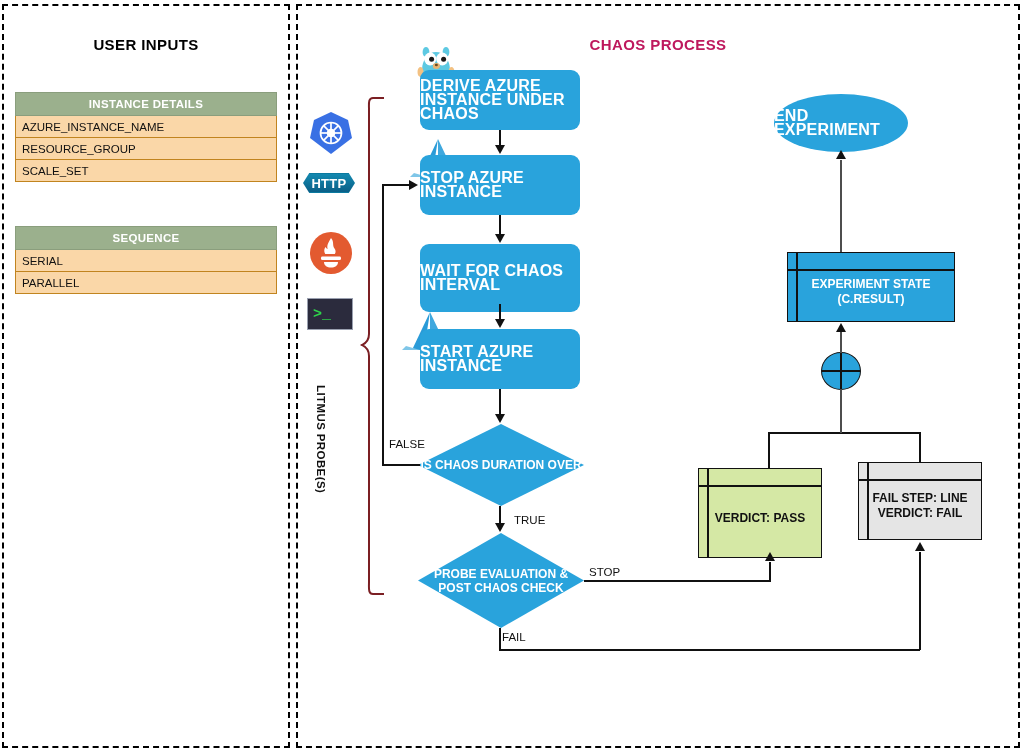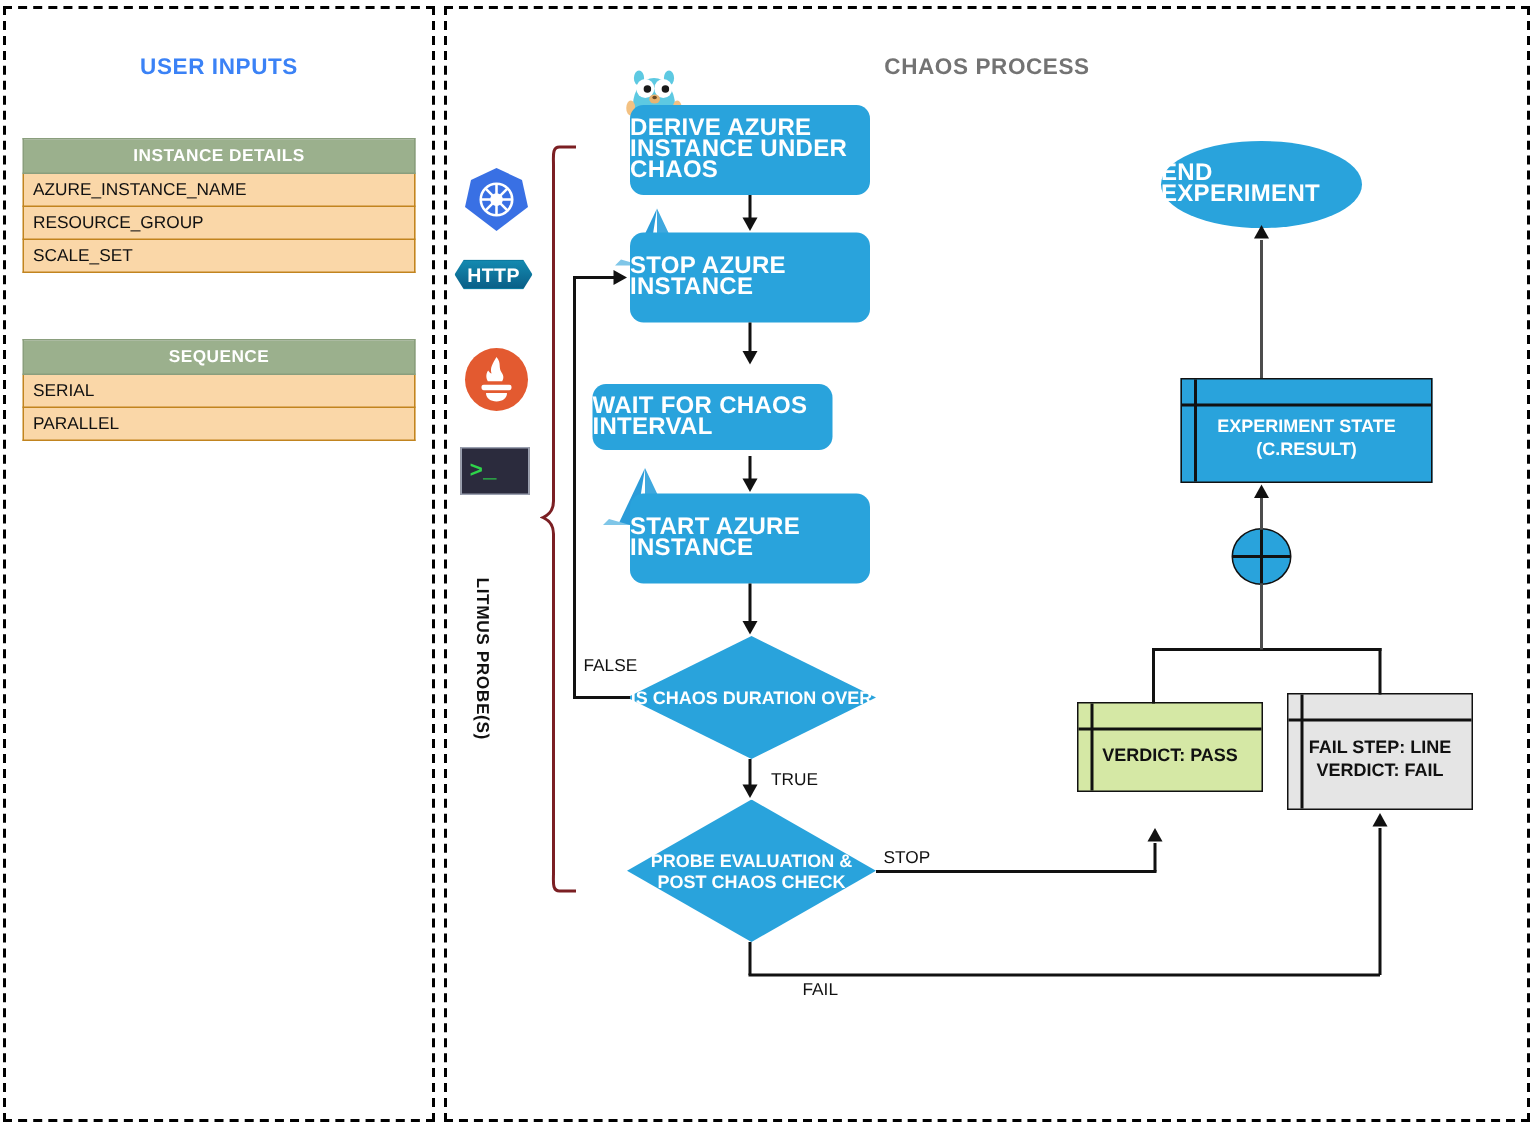--- a/index.html
+++ b/index.html
@@ -13,22 +13,22 @@
     overflow:hidden;
   }
   .panel { position:absolute; border:2px dashed #000; background:#fff; }
   #user-inputs-panel { left:2px; top:4px; width:288px; height:744px; }
   #chaos-panel     { left:296px; top:4px; width:724px; height:744px; }
 
   .panel-title {
     position:absolute; width:100%; text-align:center;
     font-size:15px; font-weight:bold; letter-spacing:.4px;
   }
-  #user-inputs-title { top:30px; color:#3b82f6; }
-  #chaos-title { top:30px; color:#737373; }
+  #user-inputs-title { top:30px; color:#000000; }
+  #chaos-title { top:30px; color:#be185d; }
 
   
   .io-table { position:absolute; width:262px; border-collapse:collapse; }
   .io-table th {
     background:#9BB08D; color:#ffffff; font-size:11.5px; font-weight:bold;
     letter-spacing:.3px; text-align:center; padding:5px 0 5px; height:22px;
     border:1px solid #8A9E7D;
   }
   .io-table td {
     background:#FAD7A8; color:#111; font-size:11.5px; text-align:left;
@@ -242,21 +242,21 @@
     <path d="M30 2 L12 40 H24 L30 2 Z" fill="#2A9BD8"></path>
     <path d="M30 2 L48 40 H20 L30 20 Z" fill="#3FA8DE"></path>
     <path d="M6 36 L20 40 H2 Z" fill="#7FC6E8"></path>
   </svg>
 </div>
 
 <div class="node rounded" id="node-derive" style="left:420px;top:70px;width:160px;height:60px;">DERIVE AZURE INSTANCE UNDER CHAOS</div>
 
 <div class="node rounded" id="node-stop" style="left:420px;top:155px;width:160px;height:60px;">STOP AZURE INSTANCE</div>
 
-<div class="node rounded" id="node-wait" style="left:395px;top:244px;width:160px;height:44px;margin-top:12px;">WAIT FOR CHAOS INTERVAL</div>
+<div class="node rounded" id="node-wait" style="left:420px;top:244px;width:160px;height:68px;">WAIT FOR CHAOS INTERVAL</div>
 
 <div class="node rounded" id="node-start" style="left:420px;top:329px;width:160px;height:60px;">START AZURE INSTANCE</div>
 
 <div class="diamond" id="node-chaos-over" style="left:418px;top:424px;width:166px;height:82px;">
   <div class="dshape"></div>
   <div class="dlabel">IS CHAOS DURATION OVER</div>
 </div>
 
 <div class="diamond" id="node-probe-eval" style="left:418px;top:533px;width:166px;height:95px;">
   <div class="dshape"></div>
@@ -264,21 +264,21 @@
 </div>
 
 <div class="node ellipse" id="node-end-experiment" style="left:774px;top:94px;width:134px;height:58px;">END EXPERIMENT</div>
 
 <div class="note" id="experiment-state-note" style="left:787px;top:252px;width:168px;height:70px;">
   <div class="tab-v"></div>
   <div class="tab-h"></div>
   <div class="ntext">EXPERIMENT STATE (C.RESULT)</div>
 </div>
 
-<div class="note" id="verdict-pass-note" style="left:698px;top:468px;width:124px;height:60px;margin-left:20px;">
+<div class="note" id="verdict-pass-note" style="left:698px;top:468px;width:124px;height:90px;">
   <div class="tab-v"></div>
   <div class="tab-h"></div>
   <div class="ntext">VERDICT: PASS</div>
 </div>
 
 <div class="note" id="verdict-fail-note" style="left:858px;top:462px;width:124px;height:78px;">
   <div class="tab-v"></div>
   <div class="tab-h"></div>
   <div class="ntext">FAIL STEP: LINE VERDICT: FAIL</div>
 </div>
@@ -312,21 +312,21 @@
 
 <div class="ln h" style="left:584px;top:580px;width:187px;"></div>
 <div class="ln v" style="left:769px;top:562px;height:19px;"></div>
 <div class="arrow up" style="left:765px;top:552px;"></div>
 <div class="edge-label" style="left:589px;top:566px;">STOP</div>
 
 <div class="ln v" style="left:499px;top:628px;height:22px;"></div>
 <div class="ln h" style="left:499px;top:649px;width:421px;"></div>
 <div class="ln v" style="left:919px;top:552px;height:98px;"></div>
 <div class="arrow up" style="left:915px;top:542px;"></div>
-<div class="edge-label" style="left:535px;top:631px;margin-top:23px;">FAIL</div>
+<div class="edge-label" style="left:502px;top:631px;">FAIL</div>
 
 <div class="ln v" style="left:768px;top:432px;height:37px;"></div>
 <div class="ln v" style="left:919px;top:432px;height:31px;"></div>
 <div class="ln h" style="left:768px;top:432px;width:153px;"></div>
 <div class="ln v gray" style="left:840px;top:389px;height:44px;"></div>
 
 <div class="ln v gray" style="left:840px;top:332px;height:21px;"></div>
 <div class="arrow up" style="left:836px;top:323px;"></div>
 
 <div class="ln v gray" style="left:840px;top:160px;height:92px;"></div>

